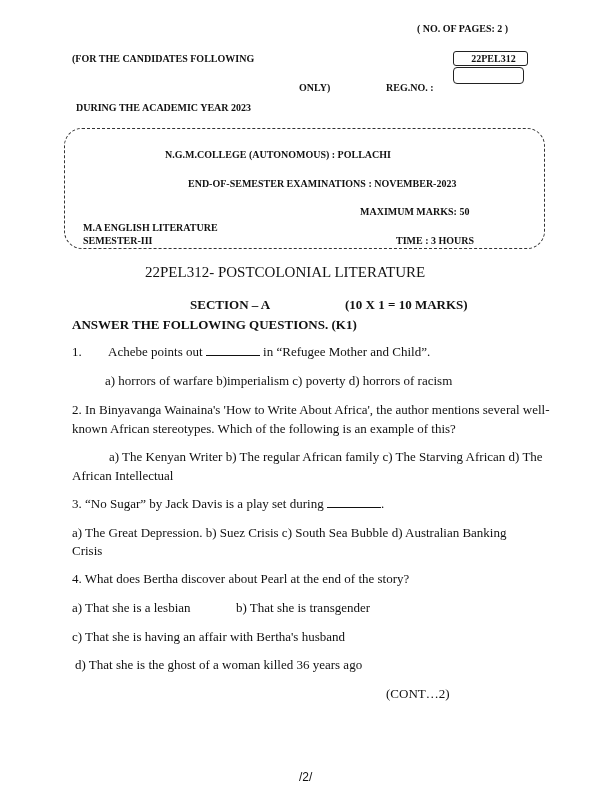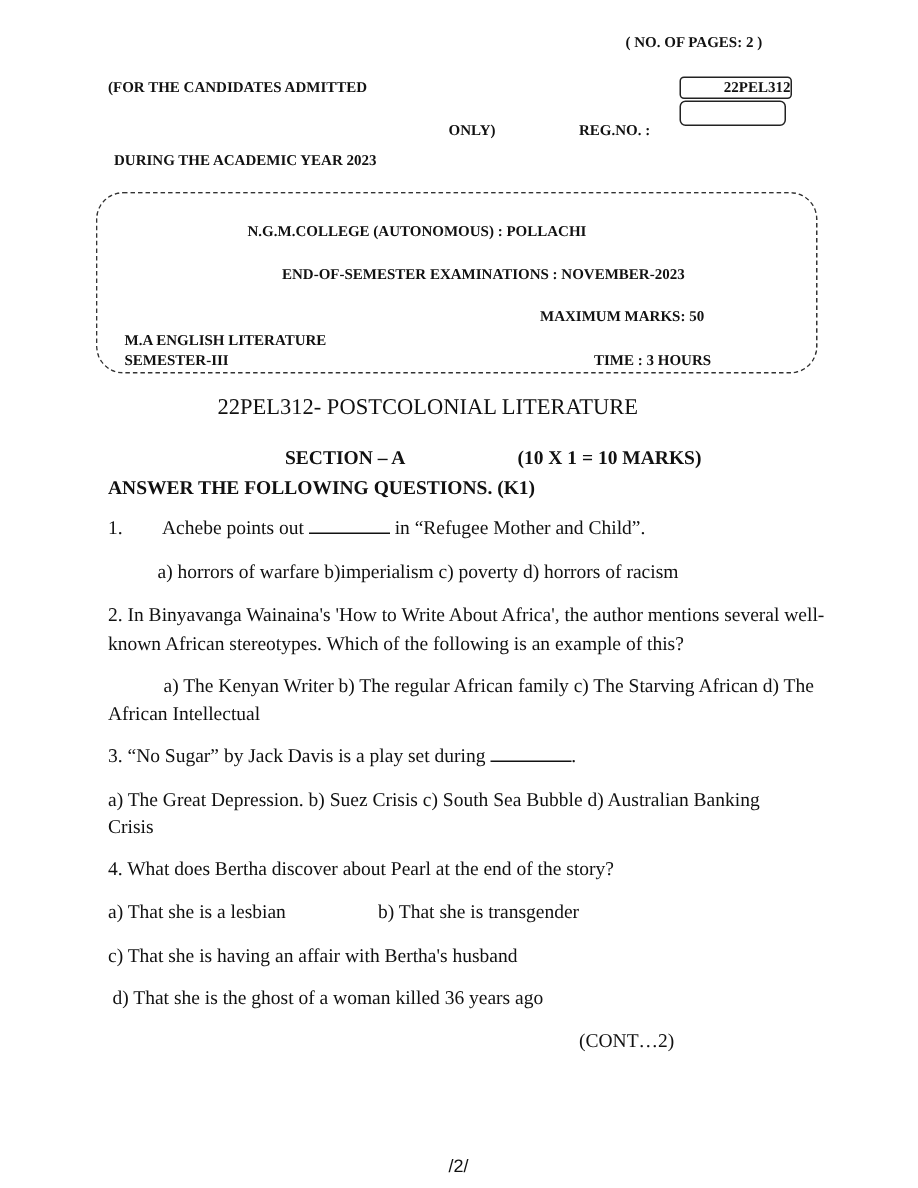--- a/index.html
+++ b/index.html
@@ -4,30 +4,30 @@
 <style>
   html, body { margin:0; padding:0; background:#ffffff; }
   body { width:612px; height:792px; position:relative; overflow:hidden; color:#111;
          font-family:"Liberation Serif", "DejaVu Serif", serif; }
   .abs { position:absolute; white-space:nowrap; }
   .b { font-weight:bold;text-align:right; }
   .sm { font-size:10px; }
   .md { font-size:13px; }
   .lg { font-size:15px; }
   .code-box { position:absolute; left:453px; top:51px; width:67px; height:13px; border:1px solid #222;
-              border-radius:3px; font-size:10px; font-weight:bold; text-align:right; padding-left:6px; line-height:13px; box-sizing:content-box; }
+              border-radius:3px; font-size:10px; font-weight:bold; text-align:center; padding-left:6px; line-height:13px; box-sizing:content-box; }
   .reg-box { position:absolute; left:453px; top:67px; width:69px; height:15px; border:1px solid #222; border-radius:4px; }
   .frame { position:absolute; left:64px; top:128px; width:479px; height:119px; border:1.2px dashed #333; border-radius:18px; }
   .blank { display:inline-block; width:54px; border-bottom:1px solid #111; height:10px; }
 </style>
 </head>
 <body>
 
 <div class="abs b sm" style="left:417px; top:23px;">( NO. OF PAGES:  2 )</div>
-<div class="abs b sm" style="left:72px; top:53px;">(FOR THE CANDIDATES ADMITTED</div>
+<div class="abs b sm" style="left:72px; top:53px;">(FOR THE CANDIDATES FOLLOWING</div>
 <div class="abs b sm" style="left:76px; top:82px;margin-top:20px;">DURING THE ACADEMIC YEAR 2023</div>
 <div class="abs b sm" style="left:299px; top:82px;">ONLY)</div>
 <div class="abs b sm" style="left:386px; top:82px;">REG.NO. :</div>
 <div class="code-box">22PEL312</div>
 <div class="reg-box"></div>
 
 <div class="frame"></div>
 <div class="abs b sm" style="left:165px; top:149px;">N.G.M.COLLEGE (AUTONOMOUS) : POLLACHI</div>
 <div class="abs b sm" style="left:188px; top:178px;">END-OF-SEMESTER EXAMINATIONS : NOVEMBER-2023</div>
 <div class="abs b sm" style="left:83px; top:206px;margin-top:16px;">M.A ENGLISH LITERATURE</div>
@@ -55,19 +55,19 @@
 
 <div class="abs md" style="left:72px; top:496px;">
   <span>3. “No Sugar” by Jack Davis is a play set during</span>
   <span class="blank"></span><span>.</span>
 </div>
 <div class="abs md" style="left:72px; top:525px;">a) The Great Depression.    b) Suez Crisis     c) South Sea Bubble    d) Australian Banking</div>
 <div class="abs md" style="left:72px; top:543px;">Crisis</div>
 
 <div class="abs md" style="left:72px; top:571px;">4. What does Bertha discover about Pearl at the end of the story?</div>
 <div class="abs md" style="left:72px; top:600px;">a) That she is a lesbian</div>
-<div class="abs md" style="left:252px; top:600px;">b) That she is transgender</div>
+<div class="abs md" style="left:236px; top:600px;">b) That she is transgender</div>
 <div class="abs md" style="left:72px; top:629px;">c) That she is having an affair with Bertha's husband</div>
 <div class="abs md" style="left:75px; top:657px;">d) That she is the ghost of a woman killed 36 years ago</div>
 
 <div class="abs md" style="left:386px; top:686px;">(CONT…2)</div>
 
 <div class="abs md" style="left:299px; top:770px; font-family:'Liberation Sans', sans-serif; font-size:12px;">/2/</div>
 
 </body></html>

